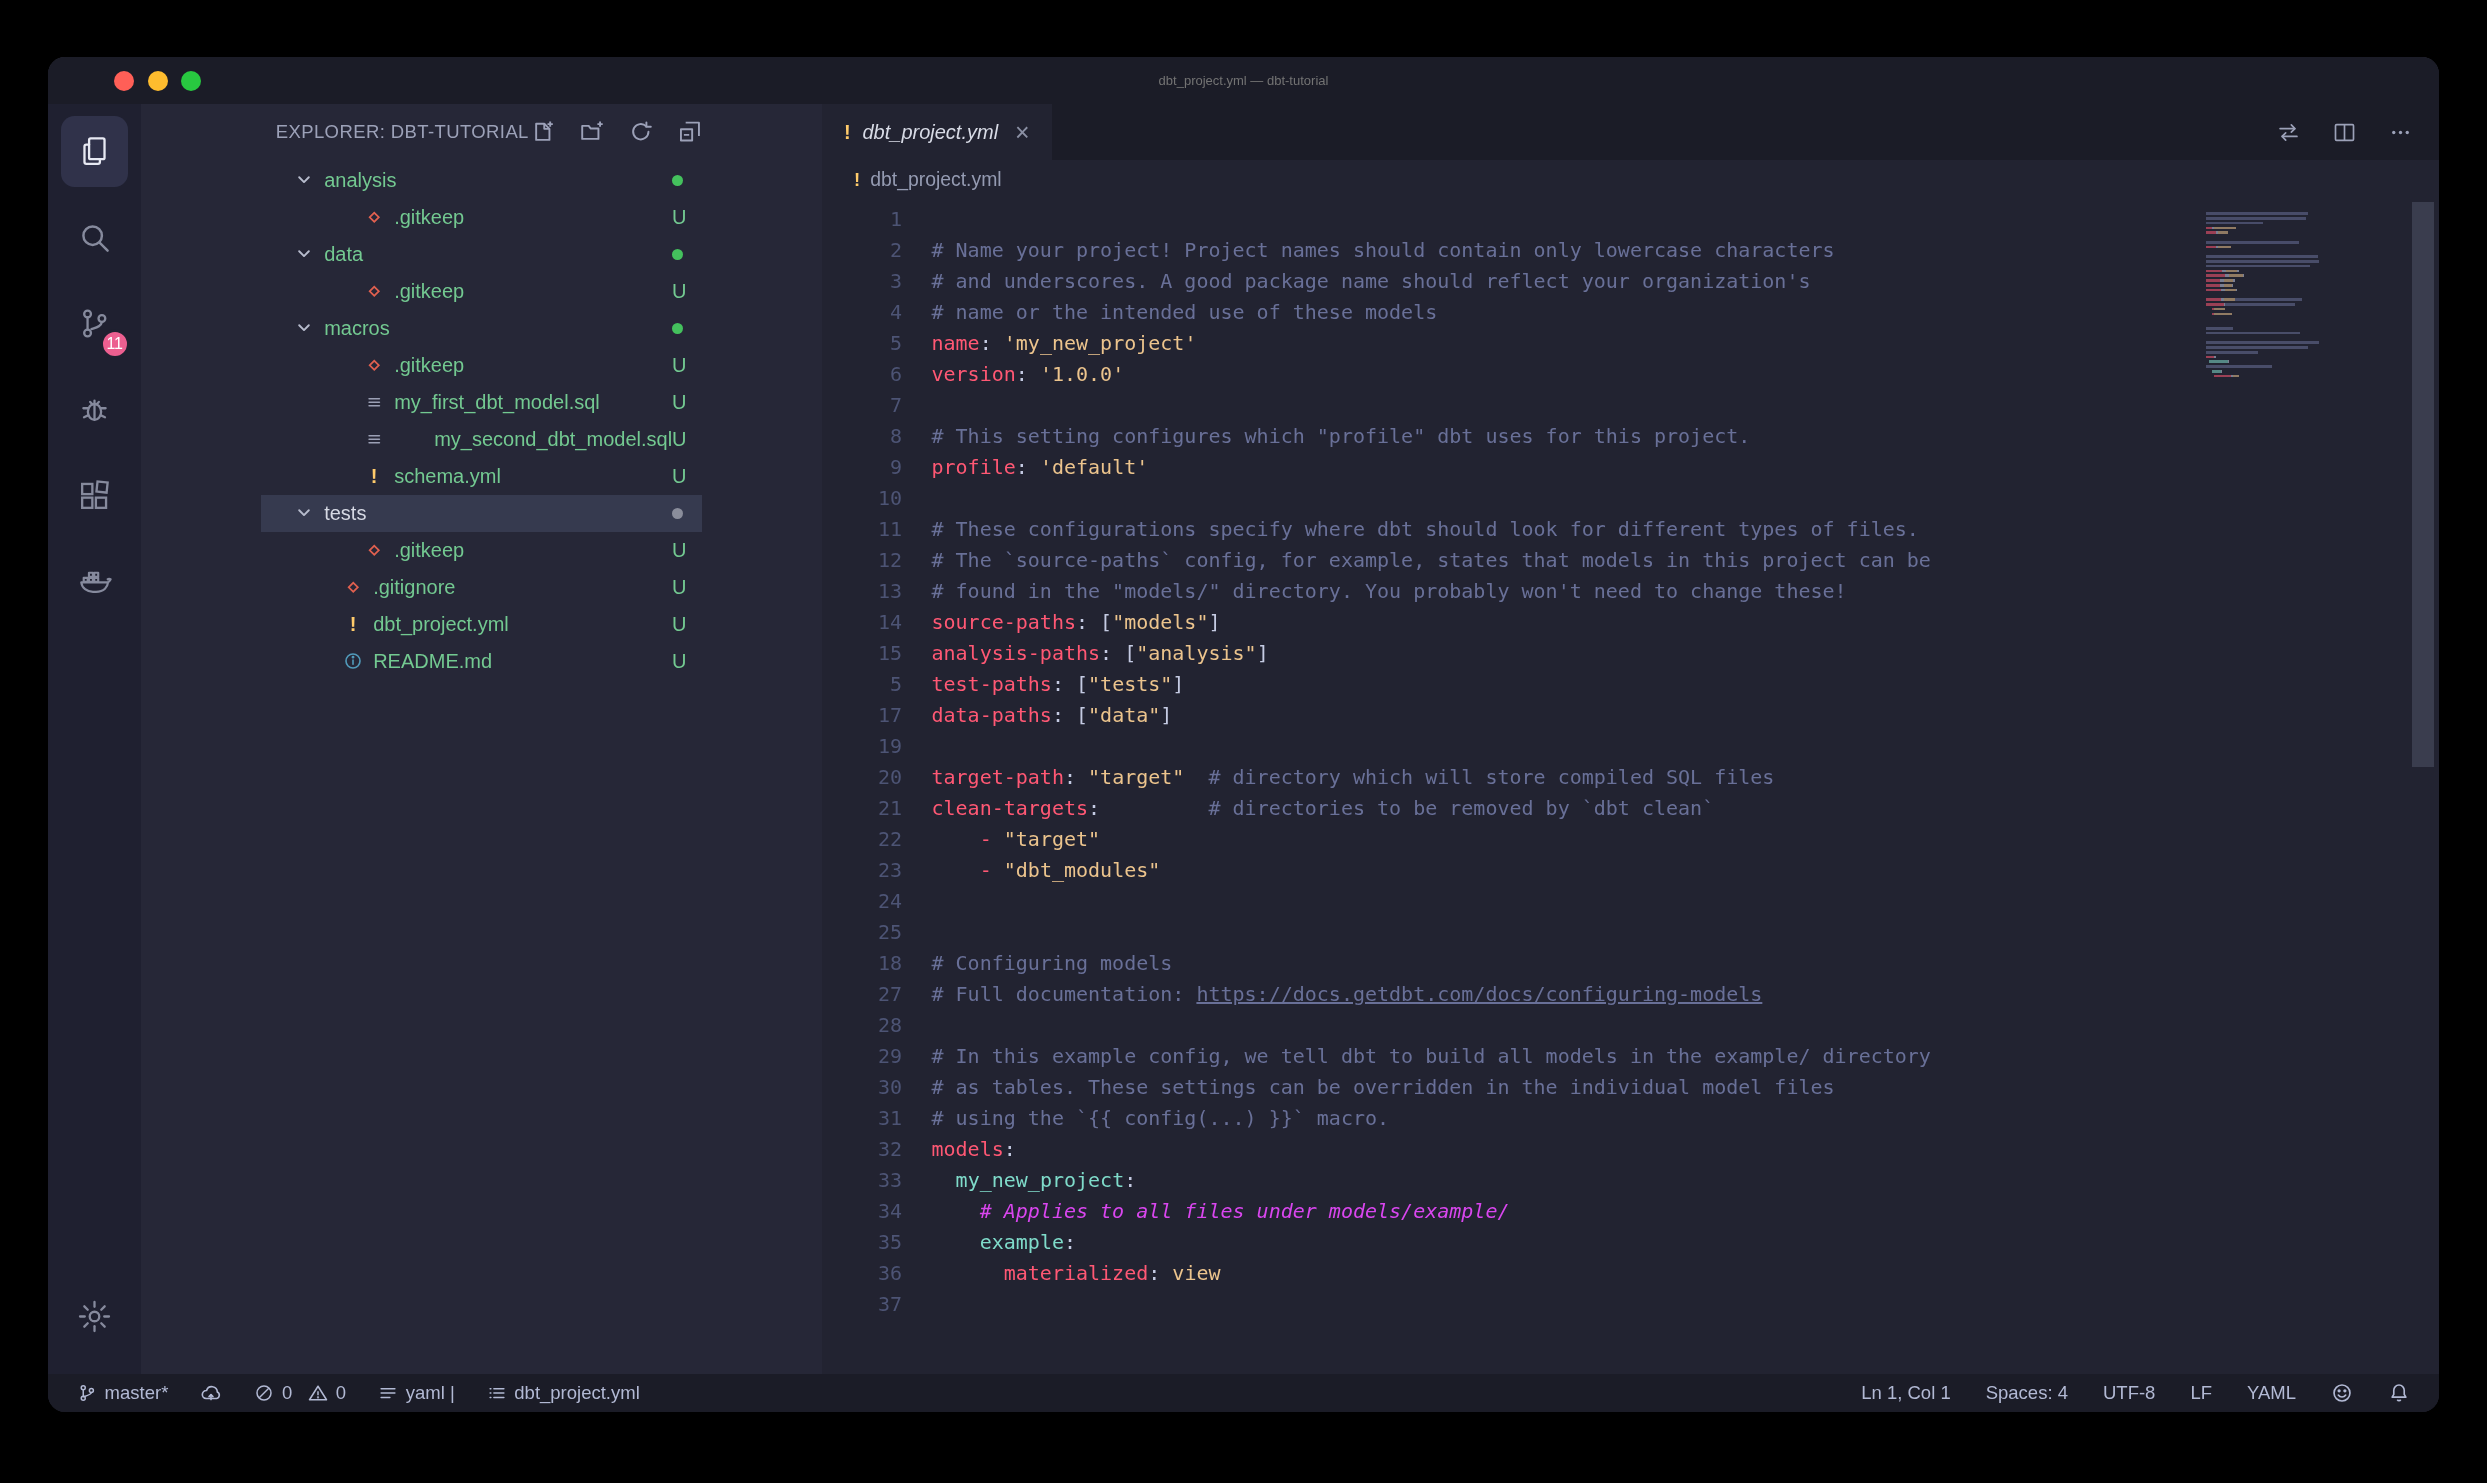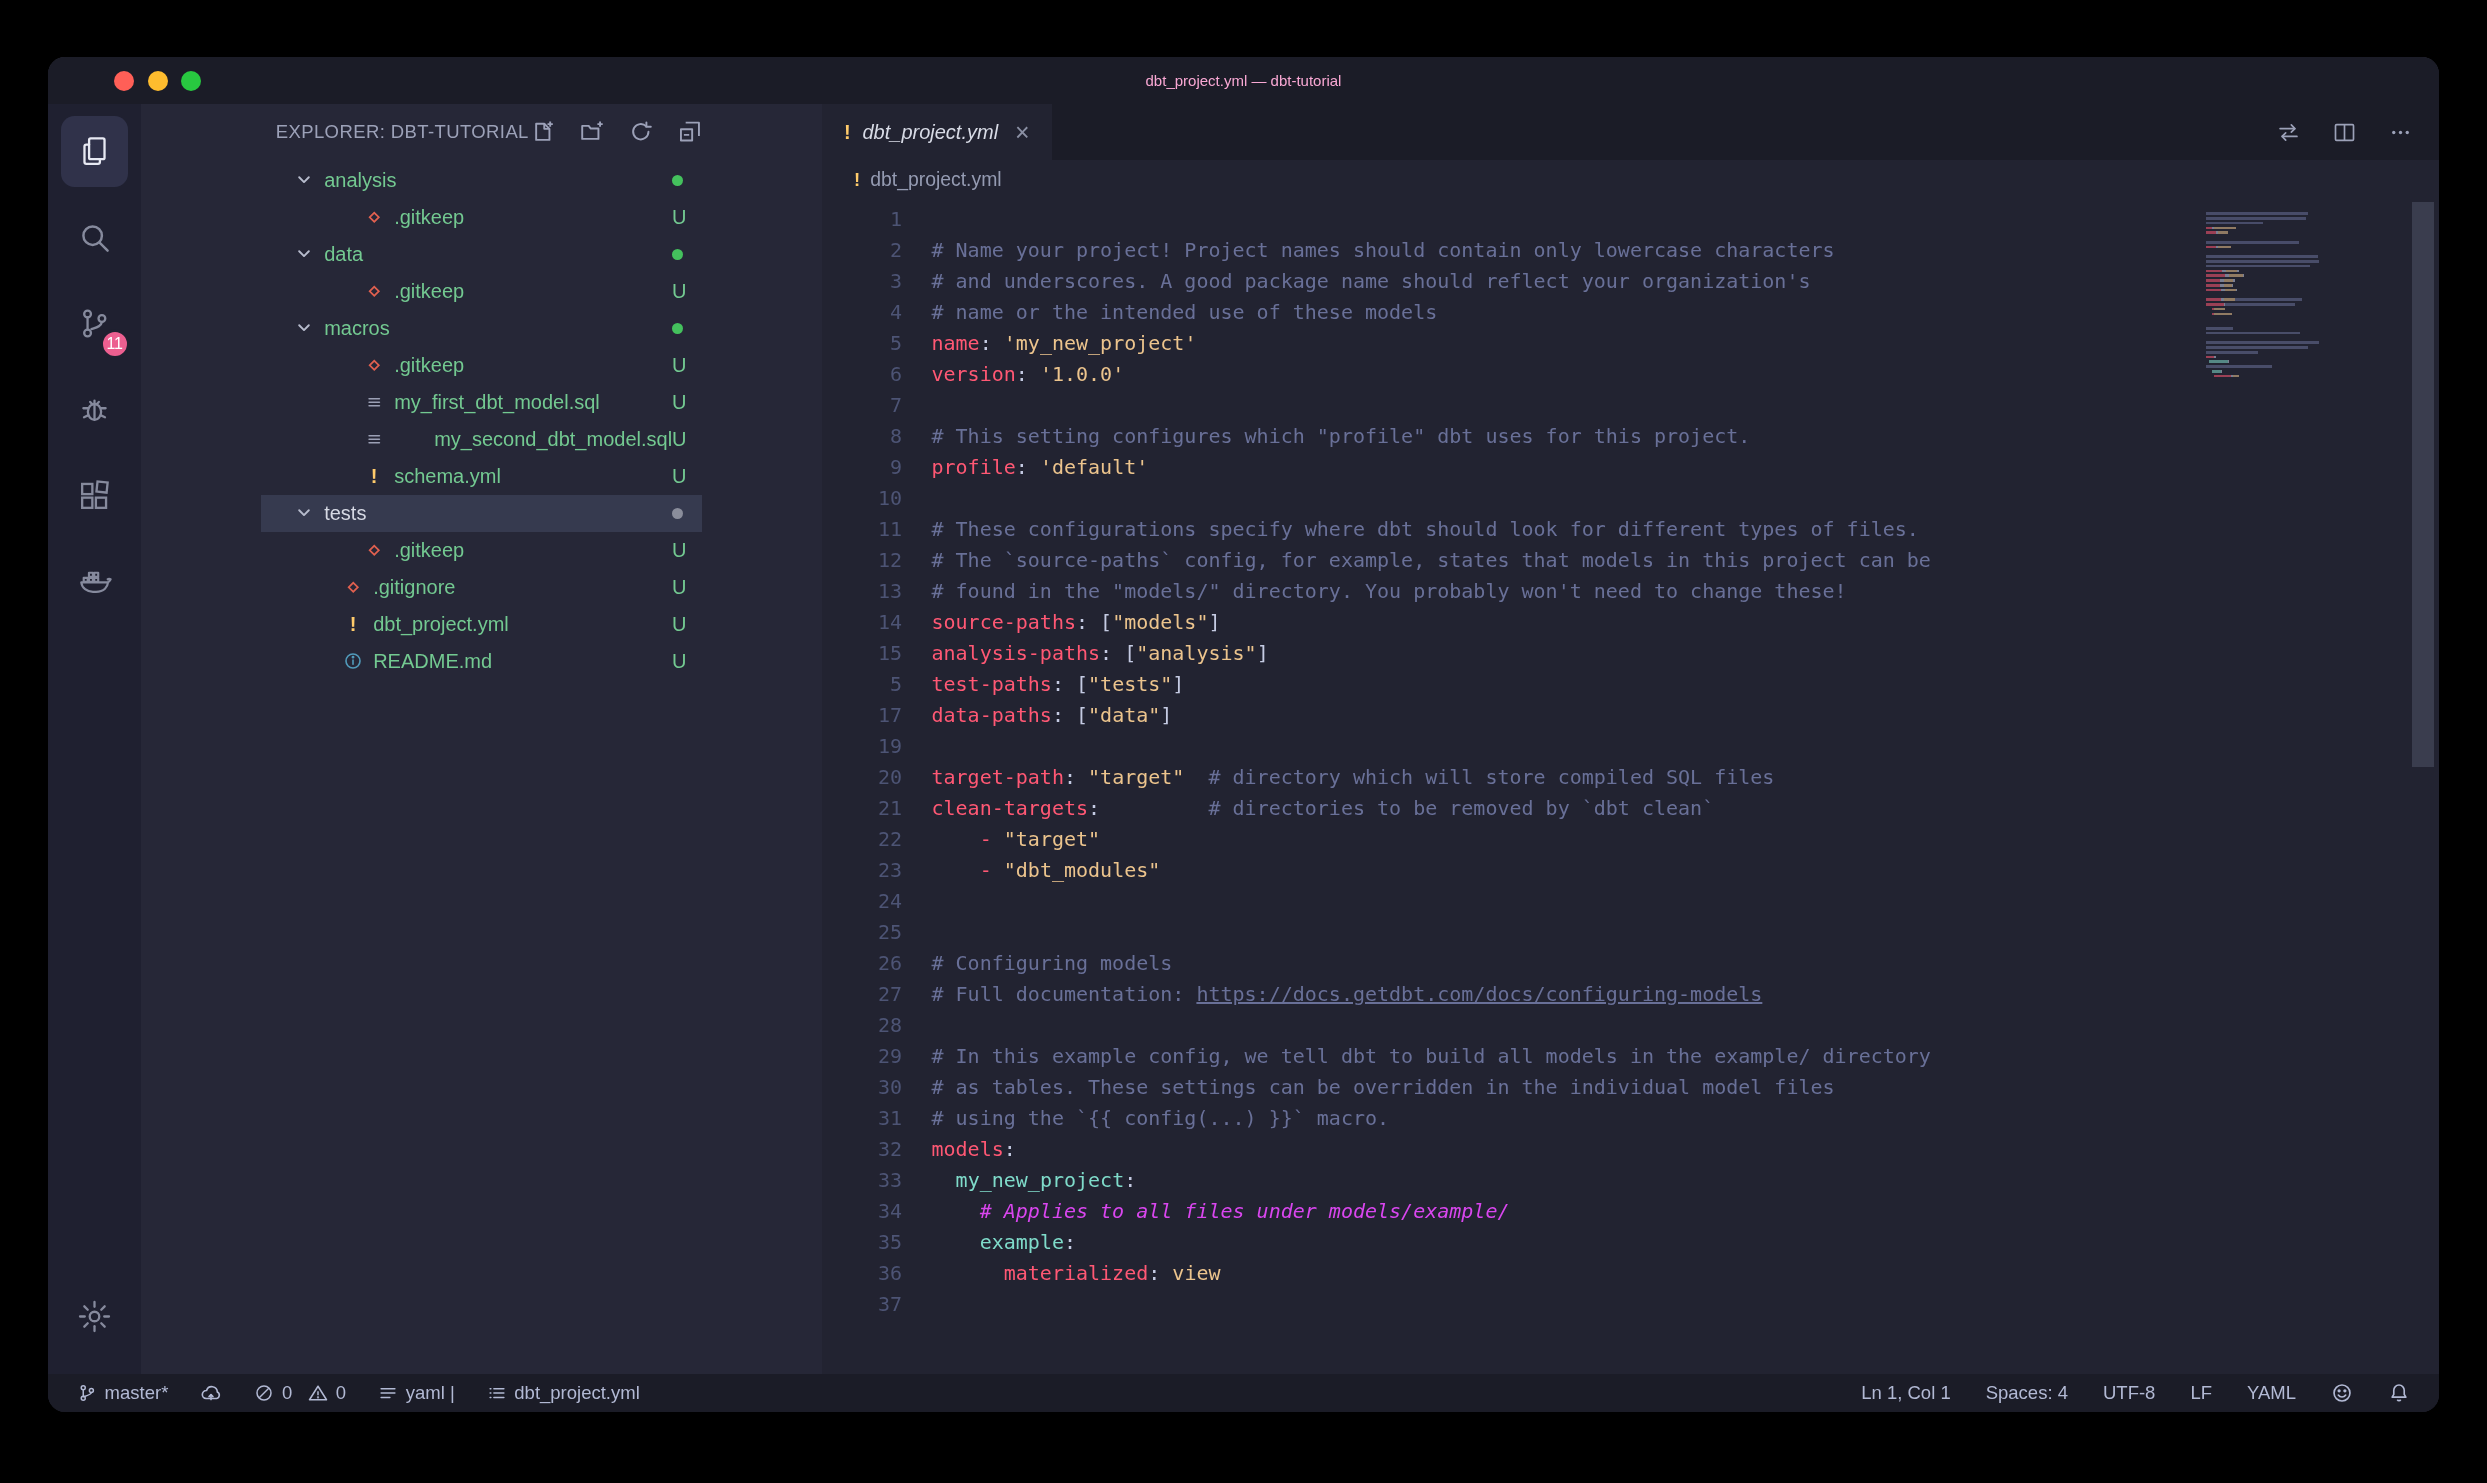--- a/index.html
+++ b/index.html
@@ -9,21 +9,21 @@
   .window { position: absolute; left: 48px; top: 57px; width: 2391px; height: 1355px;
             background: #222331; border-radius: 17px; overflow: hidden;
             display: flex; flex-direction: column;
             box-shadow: 0 34px 93px rgba(0,0,0,.85), inset 0 0.8px 0 rgba(255,255,255,.07); }
 
   
   .titlebar { height: 47px; flex: 0 0 auto; background: #1b1c27; position: relative;
               display: flex; align-items: center; justify-content: center; }
   .traffic { position: absolute; left: 66px; top: 13.5px; display: flex; gap: 13.5px; }
   .light { width: 20px; height: 20px; border-radius: 50%; display: inline-block; }
-  .title-text { color: #f9a8d4; font-size: 15px; }
+  .title-text { color: #737373; font-size: 13px; }
 
   
   .main { flex: 1 1 auto; display: flex; min-height: 0; }
 
   .activitybar { width: 93px; flex: 0 0 auto; background: #1f2030; display: flex;
                  flex-direction: column; align-items: center; padding-top: 11.8px; }
   .ab-item { width: 67px; height: 71px; margin-bottom: 15px; border-radius: 13.5px;
              display: flex; align-items: center; justify-content: center;
              color: #868a9d; position: relative; }
   .ab-item.active { background: #30324a; color: #e7e9f3; }
@@ -412,21 +412,21 @@
             <div class="code-line"><span class="gutter">15</span><span class="line-content"><span style="color: rgb(255, 88, 116);">analysis-paths</span><span style="color: rgb(197, 203, 227);">: [</span><span style="color: rgb(236, 196, 141);">"analysis"</span><span style="color: rgb(197, 203, 227);">]</span></span></div>
             <div class="code-line"><span class="gutter">5</span><span class="line-content"><span style="color: rgb(255, 88, 116);">test-paths</span><span style="color: rgb(197, 203, 227);">: [</span><span style="color: rgb(236, 196, 141);">"tests"</span><span style="color: rgb(197, 203, 227);">]</span></span></div>
             <div class="code-line"><span class="gutter">17</span><span class="line-content"><span style="color: rgb(255, 88, 116);">data-paths</span><span style="color: rgb(197, 203, 227);">: [</span><span style="color: rgb(236, 196, 141);">"data"</span><span style="color: rgb(197, 203, 227);">]</span></span></div>
             <div class="code-line"><span class="gutter">19</span><span class="line-content"></span></div>
             <div class="code-line"><span class="gutter">20</span><span class="line-content"><span style="color: rgb(255, 88, 116);">target-path</span><span style="color: rgb(197, 203, 227);">: </span><span style="color: rgb(236, 196, 141);">"target"</span><span style="color: rgb(105, 112, 152);">  # directory which will store compiled SQL files</span></span></div>
             <div class="code-line"><span class="gutter">21</span><span class="line-content"><span style="color: rgb(255, 88, 116);">clean-targets</span><span style="color: rgb(197, 203, 227);">:</span><span style="color: rgb(105, 112, 152);">         # directories to be removed by `dbt clean`</span></span></div>
             <div class="code-line"><span class="gutter">22</span><span class="line-content"><span style="color: rgb(197, 203, 227);">    </span><span style="color: rgb(255, 88, 116);">- </span><span style="color: rgb(236, 196, 141);">"target"</span></span></div>
             <div class="code-line"><span class="gutter">23</span><span class="line-content"><span style="color: rgb(197, 203, 227);">    </span><span style="color: rgb(255, 88, 116);">- </span><span style="color: rgb(236, 196, 141);">"dbt_modules"</span></span></div>
             <div class="code-line"><span class="gutter">24</span><span class="line-content"></span></div>
             <div class="code-line"><span class="gutter">25</span><span class="line-content"></span></div>
-            <div class="code-line"><span class="gutter">26</span><span class="line-content"><span style="color: rgb(105, 112, 152);"># Configuring models</span></span></div>
+            <div class="code-line"><span class="gutter">18</span><span class="line-content"><span style="color: rgb(105, 112, 152);"># Configuring models</span></span></div>
             <div class="code-line"><span class="gutter">27</span><span class="line-content"><span style="color: rgb(105, 112, 152);"># Full documentation: </span><span class="lnk" style="color: rgb(105, 112, 152);">https://docs.getdbt.com/docs/configuring-models</span></span></div>
             <div class="code-line"><span class="gutter">28</span><span class="line-content"></span></div>
             <div class="code-line"><span class="gutter">29</span><span class="line-content"><span style="color: rgb(105, 112, 152);"># In this example config, we tell dbt to build all models in the example/ directory</span></span></div>
             <div class="code-line"><span class="gutter">30</span><span class="line-content"><span style="color: rgb(105, 112, 152);"># as tables. These settings can be overridden in the individual model files</span></span></div>
             <div class="code-line"><span class="gutter">31</span><span class="line-content"><span style="color: rgb(105, 112, 152);"># using the `{{ config(...) }}` macro.</span></span></div>
             <div class="code-line"><span class="gutter">32</span><span class="line-content"><span style="color: rgb(255, 88, 116);">models</span><span style="color: rgb(197, 203, 227);">:</span></span></div>
             <div class="code-line"><span class="gutter">33</span><span class="line-content"><span style="color: rgb(197, 203, 227);">  </span><span style="color: rgb(127, 219, 202);">my_new_project</span><span style="color: rgb(197, 203, 227);">:</span></span></div>
             <div class="code-line"><span class="gutter">34</span><span class="line-content"><span style="color: #d946ef; font-style: italic;">    # Applies to all files under models/example/</span></span></div>
             <div class="code-line"><span class="gutter">35</span><span class="line-content"><span style="color: rgb(197, 203, 227);">    </span><span style="color: rgb(127, 219, 202);">example</span><span style="color: rgb(197, 203, 227);">:</span></span></div>
             <div class="code-line"><span class="gutter">36</span><span class="line-content"><span style="color: rgb(197, 203, 227);">      </span><span style="color: rgb(255, 88, 116);">materialized</span><span style="color: rgb(197, 203, 227);">: </span><span style="color: rgb(236, 196, 141);">view</span></span></div>

